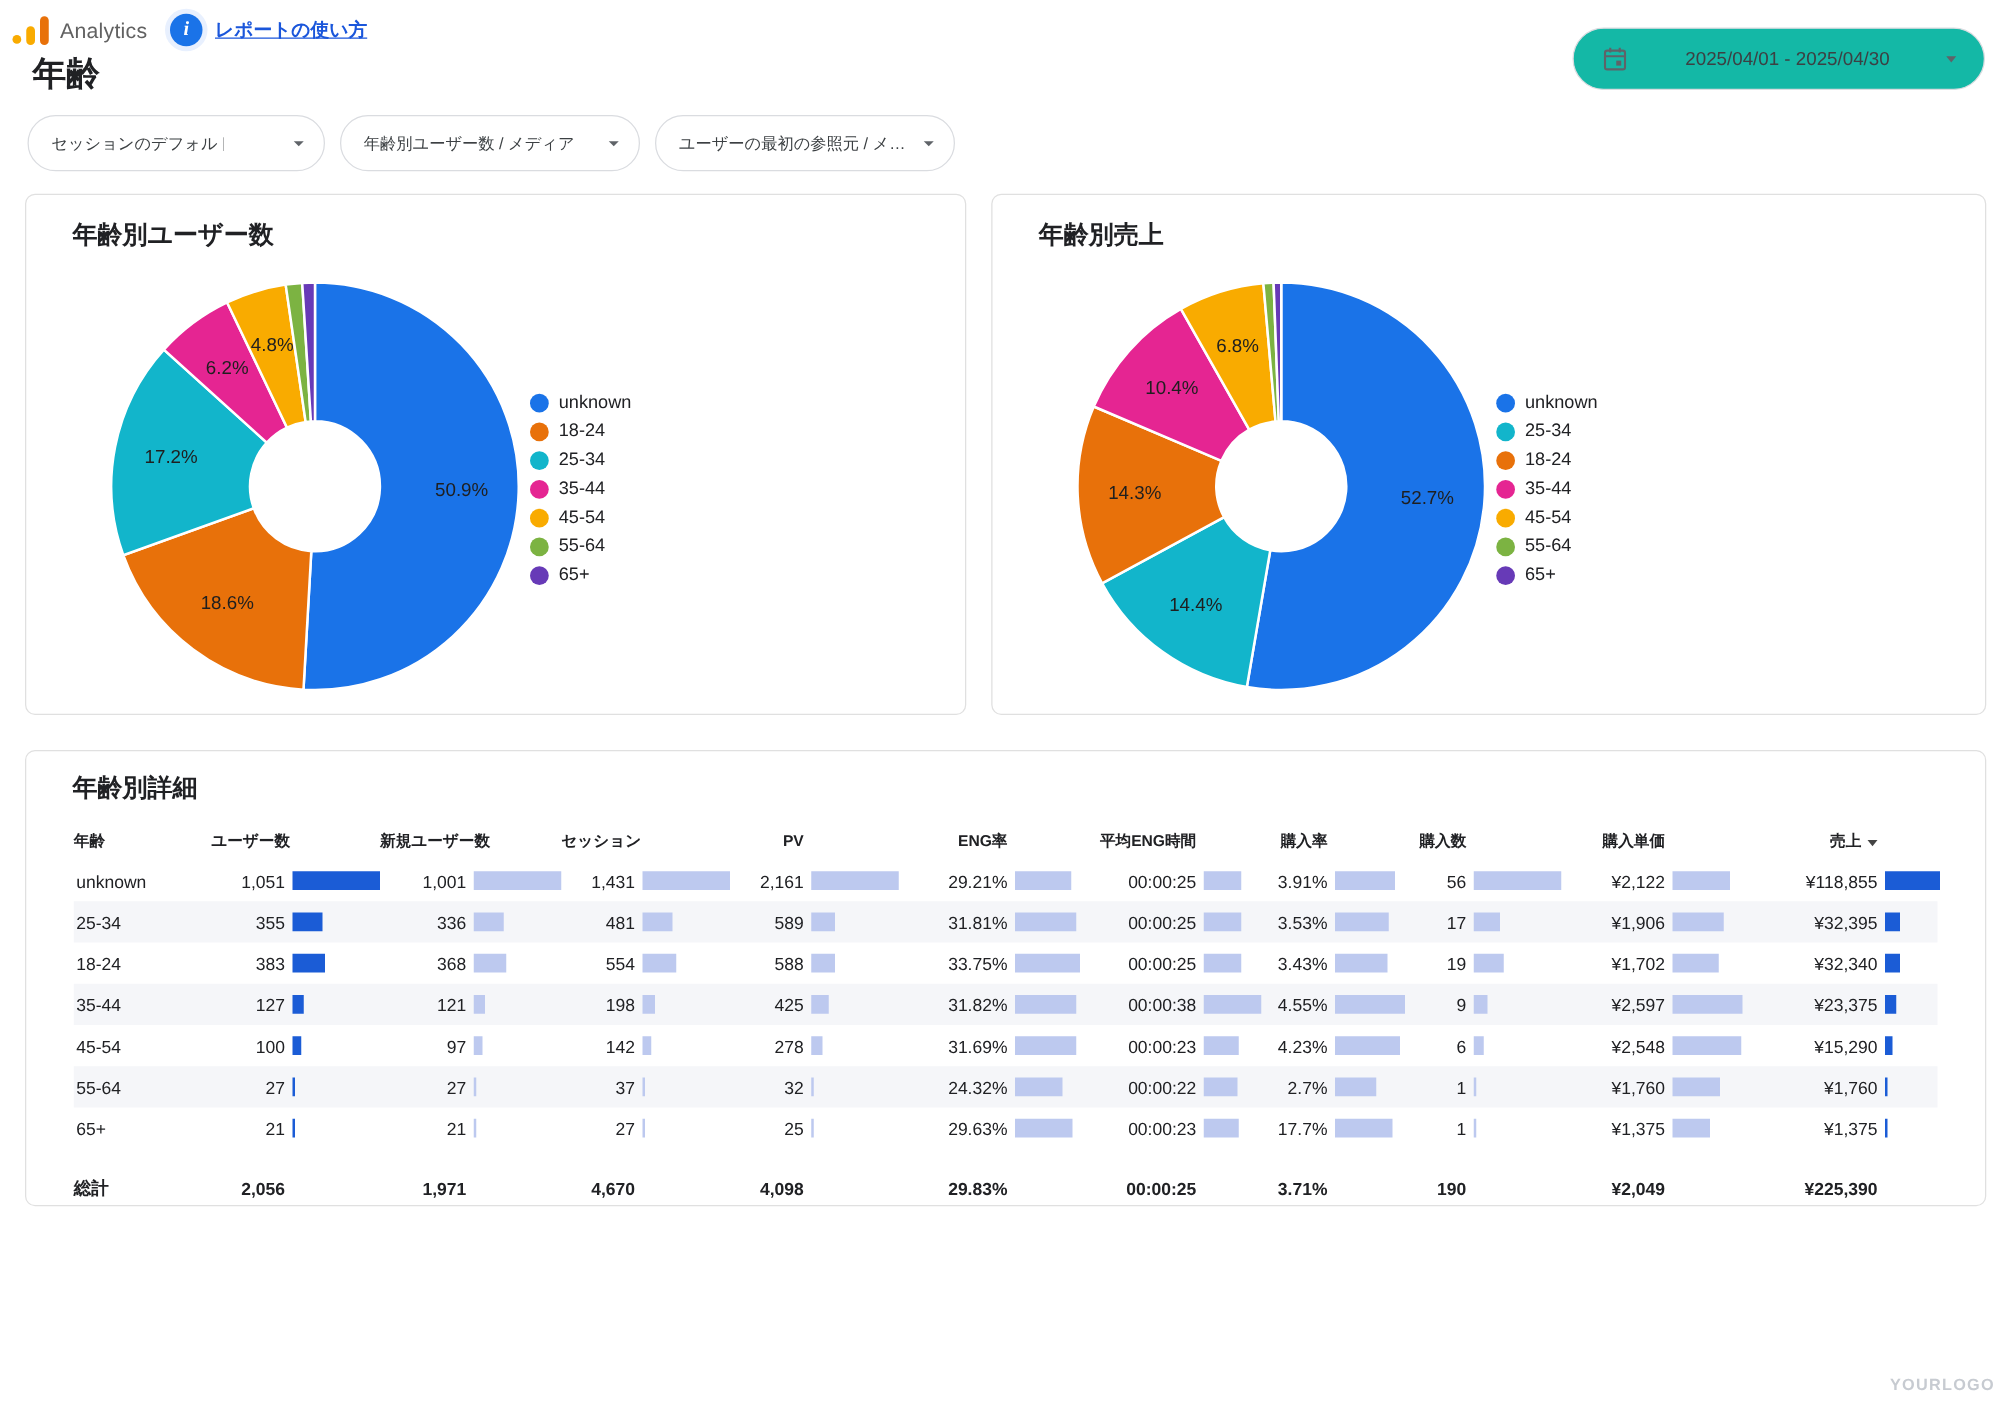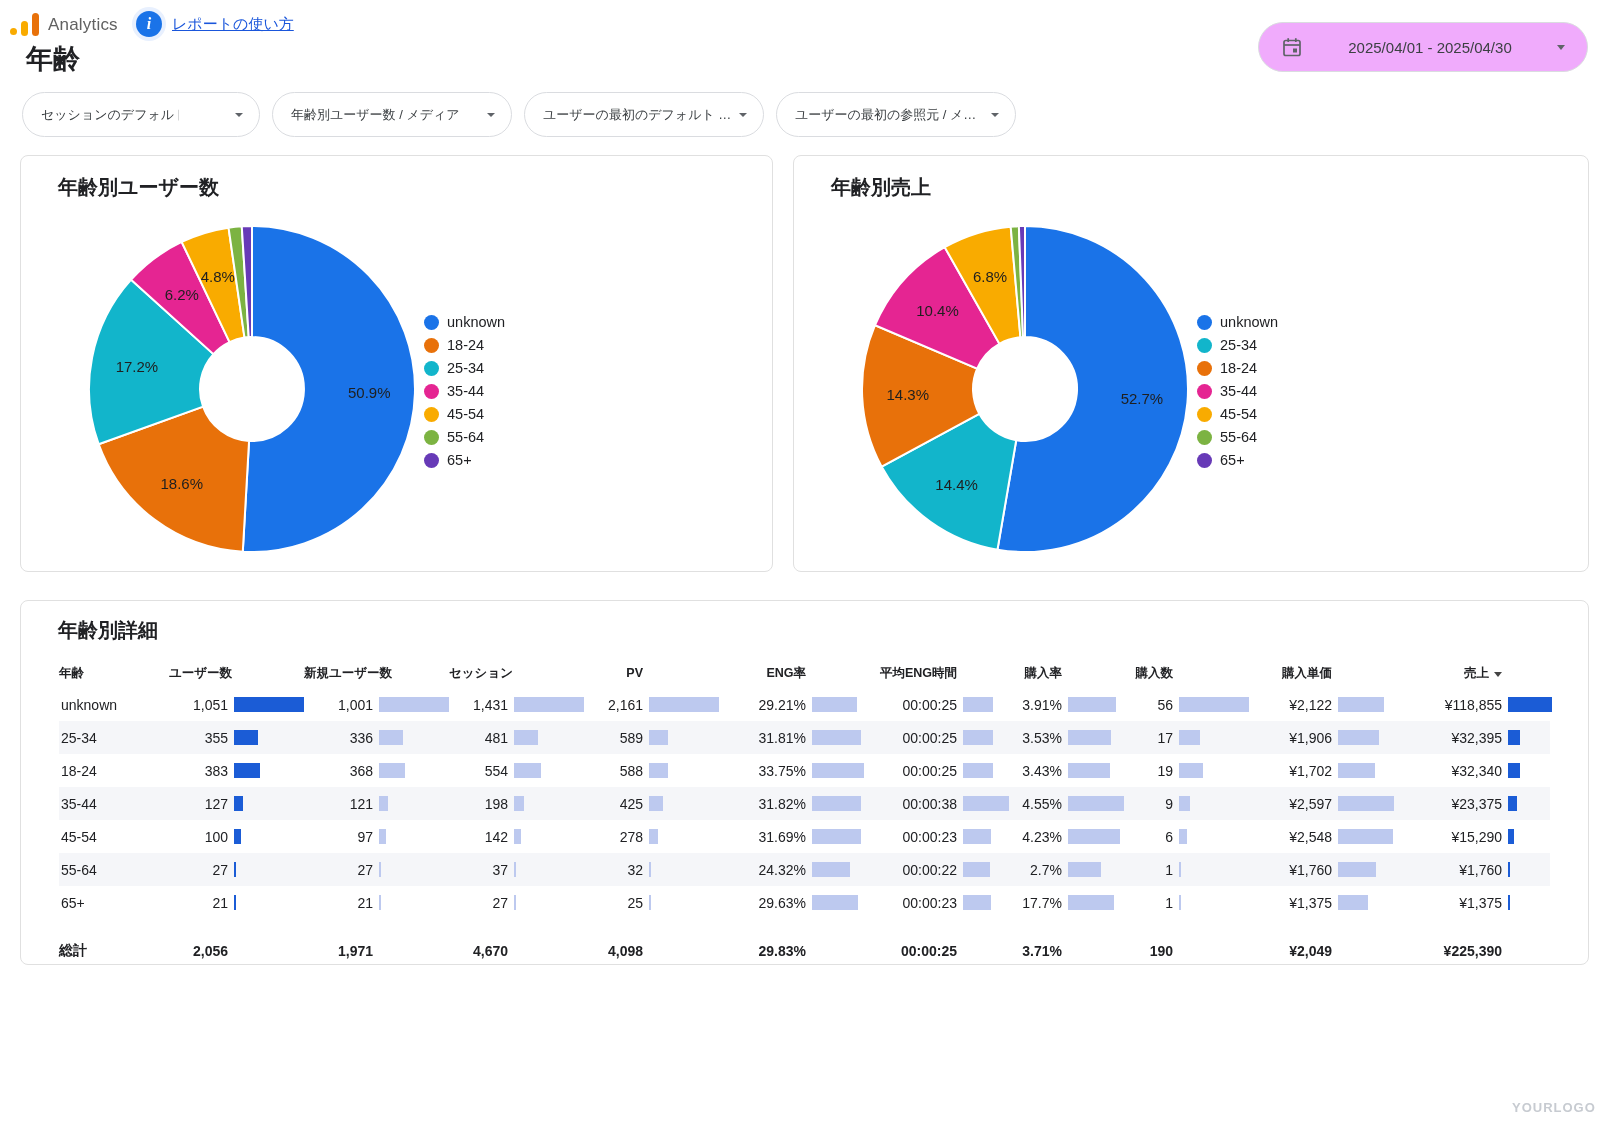--- a/index.html
+++ b/index.html
@@ -17,24 +17,24 @@
 
   
   .ga-logo{position:absolute;left:10px;top:13px;width:31px;height:23px;}
   .ga-logo .dot{position:absolute;left:0;bottom:1px;width:7px;height:7px;border-radius:50%;background:#f9ab00;}
   .ga-logo .bar-mid{position:absolute;left:11px;bottom:0;width:7px;height:15px;border-radius:3.5px;background:#f9ab00;}
   .ga-logo .bar-tall{position:absolute;left:22px;bottom:0;width:7px;height:23px;border-radius:3.5px;background:#e8710a;}
   .brand{position:absolute;left:48px;top:15px;font-size:17px;color:#616161;letter-spacing:.2px;}
   .info-wrap{position:absolute;left:136px;top:11px;display:flex;align-items:center;gap:10px;}
   .info-icon{width:26px;height:26px;border-radius:50%;background:#1a73e8;color:#fff;display:flex;align-items:center;justify-content:center;
     font-family:"Liberation Serif",serif;font-style:italic;font-weight:700;font-size:16px;box-shadow:0 0 0 4px #e8f0fe;}
-  .help-link{font-size:15px;font-weight:400;color:var(--link);text-decoration:underline;cursor:pointer;}
+  .help-link{font-size:15px;font-weight:700;color:var(--link);text-decoration:underline;cursor:pointer;}
   .page-title{position:absolute;left:26px;top:41px;font-size:27px;font-weight:700;}
   .date-pill{position:absolute;left:1258px;top:22px;width:330px;height:50px;border:1px solid var(--border);border-radius:25px;
-    display:flex;align-items:center;justify-content:space-between;padding:0 22px;background:#f0abfc;cursor:pointer;}
+    display:flex;align-items:center;justify-content:space-between;padding:0 22px;background:#14b8a6;cursor:pointer;}
   .date-text{font-size:15px;color:#3c4043;}
   .caret{width:0;height:0;border-left:4.5px solid transparent;border-right:4.5px solid transparent;border-top:5.5px solid #5f6368;display:inline-block;}
 
   
   .filter-row{position:absolute;left:22px;top:92px;display:flex;gap:12px;}
   .chip{height:45px;border:1px solid var(--border);border-radius:22.5px;background:#fff;display:flex;align-items:center;
     justify-content:space-between;padding:0 16px 0 18px;cursor:pointer;}
   .chip-label{font-size:13px;color:#3c4043;white-space:nowrap;overflow:hidden;}
   .chip:nth-child(1){width:238px;gap:48px;}.chip:nth-child(2){width:240px;}.chip:nth-child(3){width:240px;}
   .chip:nth-child(4){width:240px;}.chip:nth-child(5){width:240px;}.chip:nth-child(6){width:313px;}
@@ -115,24 +115,20 @@
   <div class="filter-row">
       <div class="chip">
         <span class="chip-label">セッションのデフォルト チャ…</span>
         <span class="caret"></span>
       </div>
       <div class="chip">
         <span class="chip-label">年齢別ユーザー数 / メディア</span>
         <span class="caret"></span>
       </div>
       <div class="chip">
-        <span class="chip-label">ユーザーの最初のデフォルト …</span>
-        <span class="caret"></span>
-      </div>
-      <div class="chip">
         <span class="chip-label">ユーザーの最初の参照元 / メ…</span>
         <span class="caret"></span>
       </div>
     </div>
 
   <div class="card chart-card-left">
     <div class="chart-title">年齢別ユーザー数</div>
     <svg class="pie-svg" viewBox="0 0 330 330">
         <path d="M165.00 2.00 A163 163 0 1 1 155.79 327.74 L162.06 216.92 A52 52 0 1 0 165.00 113.00 Z" fill="#1a73e8" stroke="#ffffff" stroke-width="2"></path>
         <text x="282.3" y="168.3" class="slice-label" text-anchor="middle" dominant-baseline="central">50.9%</text>

